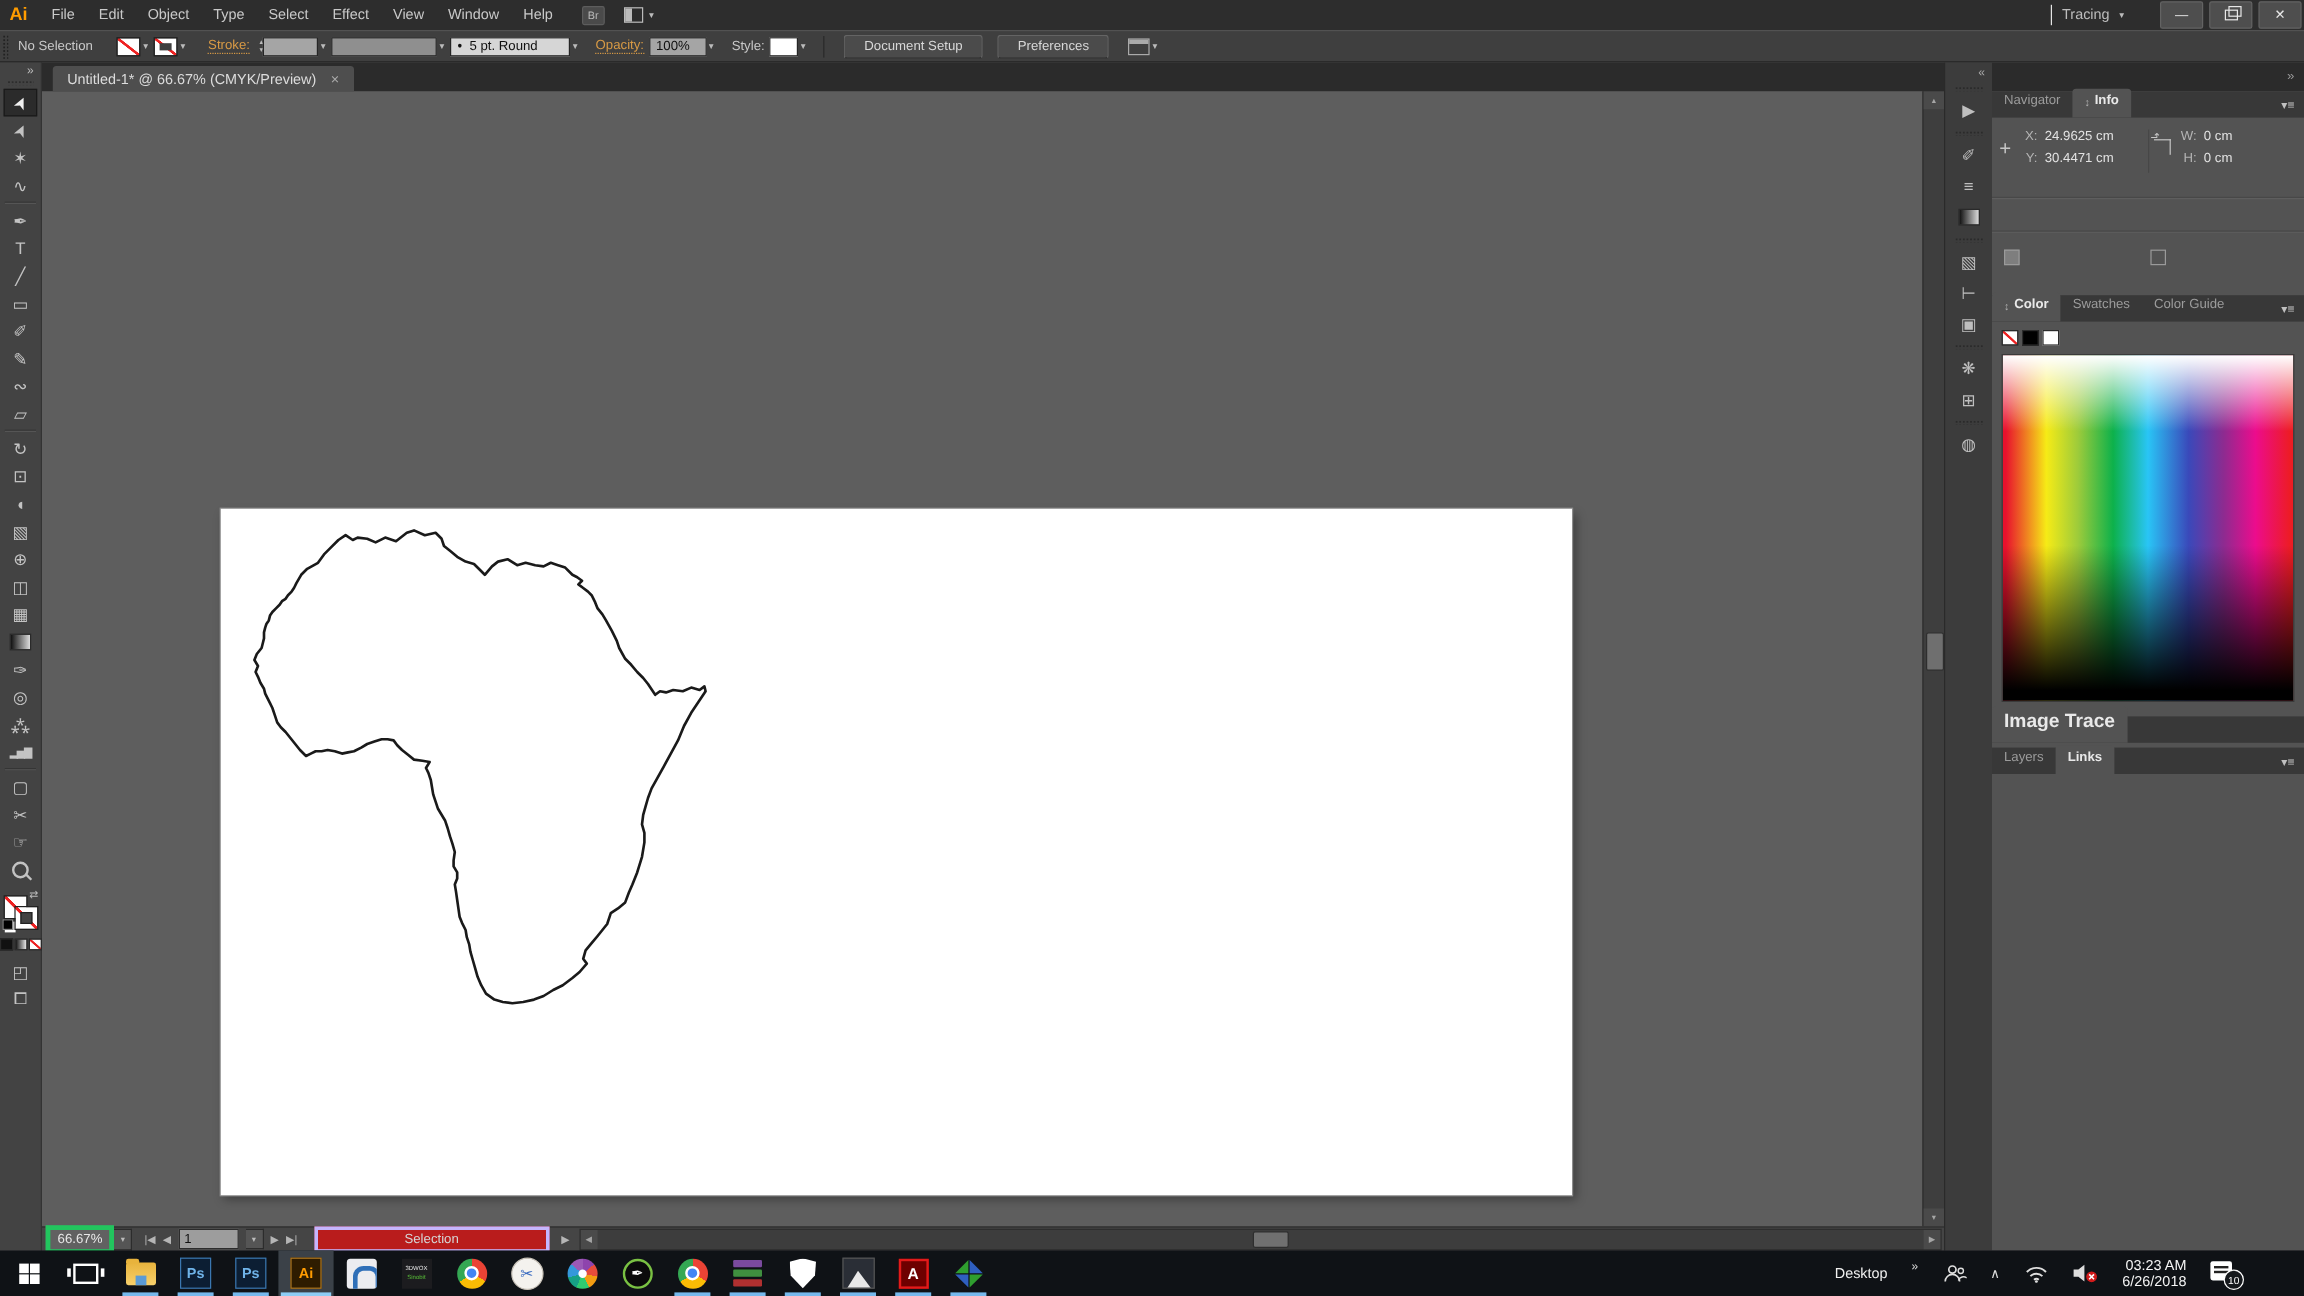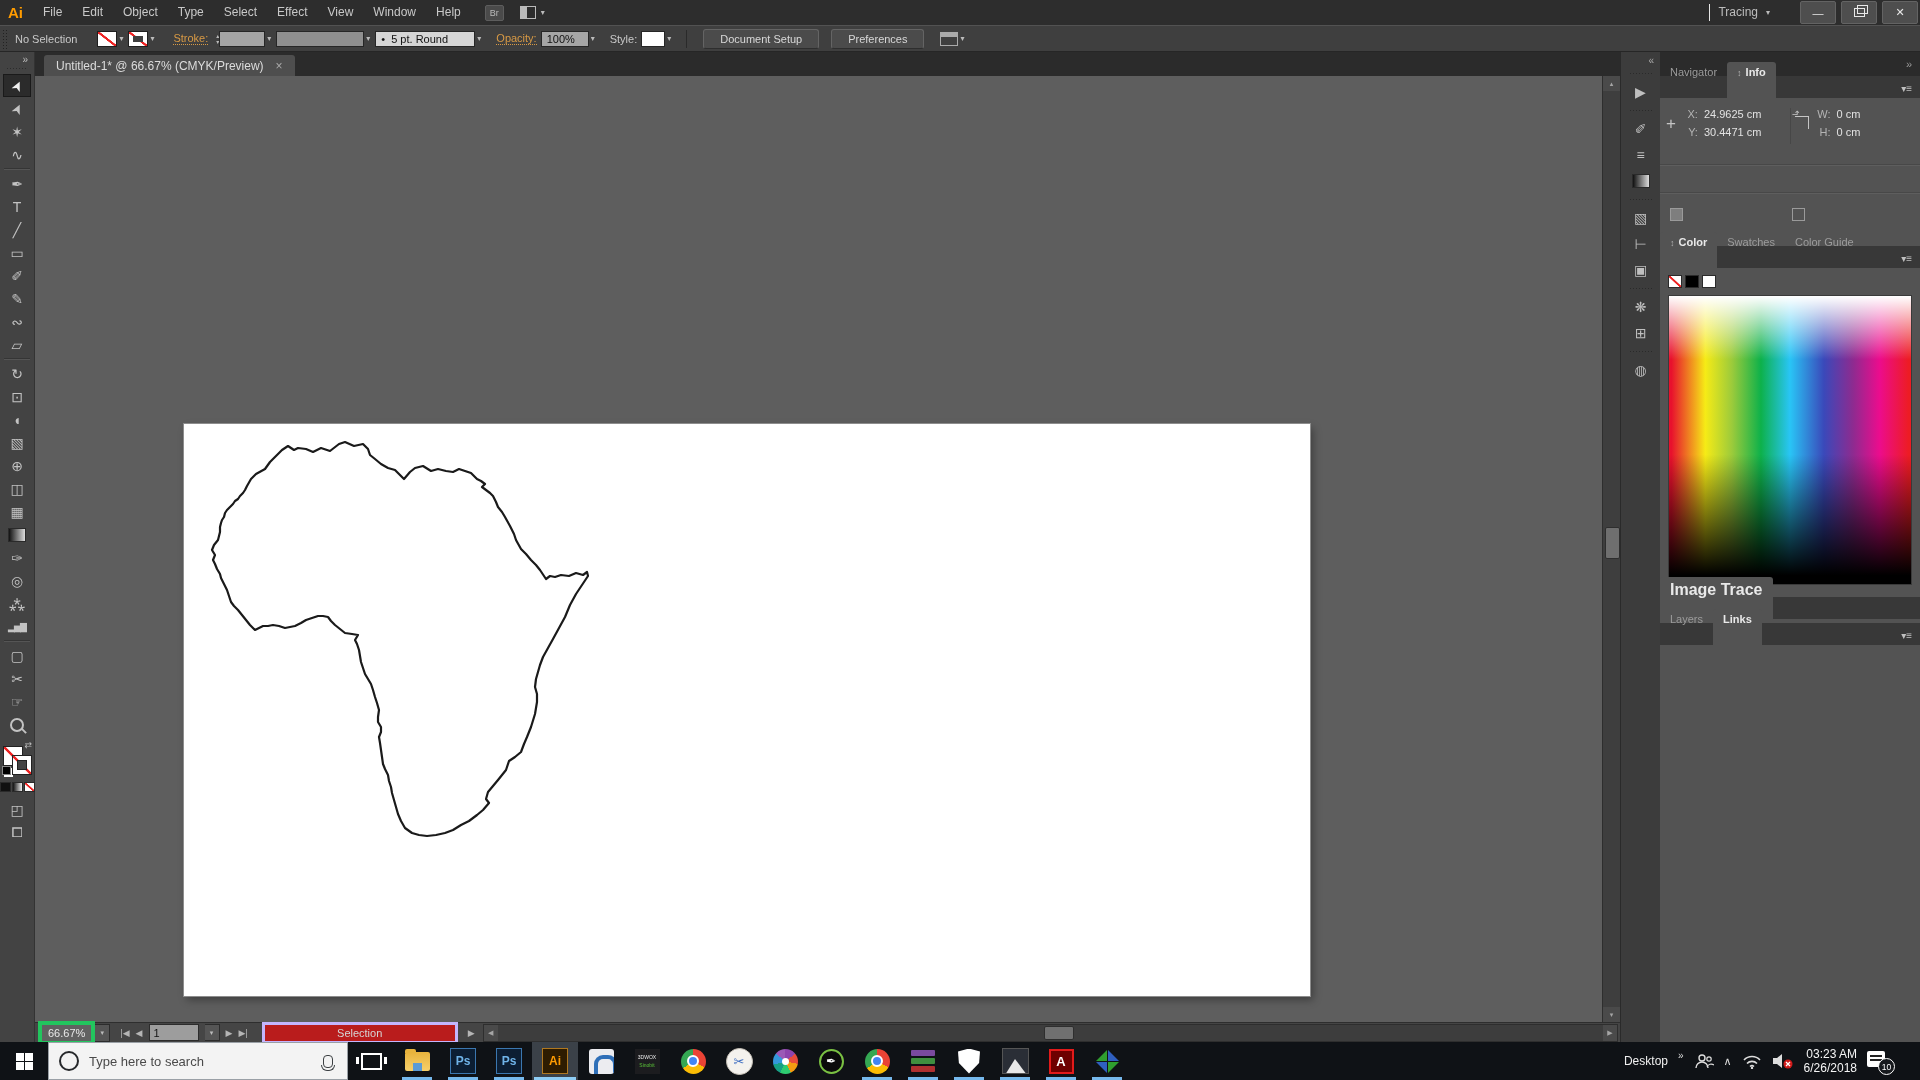--- a/index.html
+++ b/index.html
@@ -105,21 +105,21 @@
   .hs-thumb{position:absolute;left:560px;top:1px;width:28px;height:12px;background:#707070;border:1px solid #2e2e2e;border-radius:2px}
   
   .dock{position:absolute;left:1620px;top:52px;width:40px;height:990px;background:#3c3c3c;border-left:1px solid #2a2a2a;
         display:flex;flex-direction:column;align-items:center;box-sizing:border-box;z-index:12}
   .dock-head{align-self:flex-end;color:#aaa;font-size:10px;padding:3px 6px 2px 0}
   .dock-grip{width:24px;height:4px;margin:4px 0 3px 0;background-image:radial-gradient(#2a2a2a 40%,transparent 45%);background-size:3px 3px}
   .dock-ic{width:30px;height:26px;display:flex;align-items:center;justify-content:center;color:#bfbfbf;font-size:14px}
   
   .panels{position:absolute;left:1660px;top:76px;width:260px;height:966px;background:#535353;z-index:12}
   .ptabs{height:22px;background:#383838;display:flex;align-items:flex-end;font-size:11px;color:#9c9c9c}
-  .ptab{padding:4px 10px 20px 10px;display:flex;align-items:flex-end;gap:4px}
+  .ptab{padding:4px 10px 8px 10px;display:flex;align-items:flex-end;gap:4px}
   .ptab.active{background:#535353;color:#e9e9e9;font-weight:bold;border-radius:3px 3px 0 0}
   .ptab .ud{font-weight:normal;color:#b0b0b0;font-size:9px}
   .pmenu{margin-left:auto;color:#c0c0c0;font-size:10px;padding:4px 8px}
   .info-body{height:148px;position:relative;font-size:11px;color:#b9b9b9}
   .info-grid{display:flex;padding:10px 6px 0 6px}
   .info-col{flex:1;display:flex;align-items:flex-start;gap:8px}
   .crosshair{font-size:17px;color:#c5c5c5;font-weight:lighter;margin-top:6px}
   .cornerarrow{width:13px;height:12px;border-top:1px solid #c5c5c5;border-right:1px solid #c5c5c5;position:relative;margin-top:8px}
   .cornerarrow:after{content:"↳";position:absolute;left:-3px;top:-9px;color:#c5c5c5;font-size:9px;transform:rotate(-90deg)}
   .xyrow{display:flex;gap:6px;margin-bottom:6px}
@@ -179,21 +179,21 @@
   .ic-graph{width:25px;height:24px;background:#2a2e36;border:1px solid #555;position:relative;overflow:hidden}
   .ic-graph:after{content:"";position:absolute;left:2px;bottom:-2px;width:0;height:0;border-left:10px solid transparent;border-right:12px solid transparent;border-bottom:16px solid #e8e8e8}
   .ic-pdf{width:25px;height:25px;background:#6e0000;border:2px solid #e21a1a;color:#fff;font-weight:bold;font-size:13px;display:flex;align-items:center;justify-content:center;box-sizing:border-box}
   .ic-sync{display:grid;grid-template-columns:11px 11px;grid-template-rows:11px 11px;gap:1px}
   .ic-sync i{display:block}
   .ic-sync .g1{width:0;height:0;border-bottom:11px solid #2f9e2f;border-left:11px solid transparent}
   .ic-sync .b1{width:0;height:0;border-bottom:11px solid #2f5fbf;border-right:11px solid transparent}
   .ic-sync .b2{width:0;height:0;border-top:11px solid #2f5fbf;border-left:11px solid transparent}
   .ic-sync .g2{width:0;height:0;border-top:11px solid #2f9e2f;border-right:11px solid transparent}
   .tb-spacer{flex:1}
-  .tray{display:flex;align-items:center;gap:10px;padding-right:10px}
+  .tray{display:flex;align-items:center;gap:20px;padding-right:25px}
   .tray .txt12{font-size:12px;color:#f0f0f0}
   .tray .chev{font-size:10px;color:#ddd;transform:translateY(-6px)}
   .timeblock{text-align:right;font-size:12px;line-height:14px;color:#f5f5f5}
   .ac-wrap{position:relative;width:26px;height:24px}
   .ac-ic{position:absolute;left:0;top:2px;width:18px;height:16px;background:#fff;border-radius:2px}
   .ac-ic:after{content:"";position:absolute;left:3px;top:4px;width:12px;height:1.5px;background:#222;box-shadow:0 4px 0 #222}
   .ac-badge{position:absolute;right:-2px;bottom:-2px;width:15px;height:15px;border-radius:50%;background:#16191d;border:1.5px solid #fff;color:#fff;font-size:8.5px;display:flex;align-items:center;justify-content:center}
   .showdesk{width:6px;border-left:1px solid #3a3f45}
   .tray-svg{display:block}
 </style>
@@ -535,25 +535,20 @@
 
 <div class="taskbar">
   <div class="tb-start">
     <span class="winlogo">
         <span></span>
         <span></span>
         <span></span>
         <span></span>
       </span>
   </div>
-  <div class="tb-search">
-    <span class="cortana-ring"></span>
-    <span class="txt">Type here to search</span>
-    <span class="mic"></span>
-  </div>
   <div style="display:flex">
       <div class="tb-app">
         <span class="ic-tv"></span>
       </div>
       <div class="tb-app running">
         <span class="ic-folder"></span>
       </div>
       <div class="tb-app running">
         <span class="ic-ps">Ps</span>
       </div>

